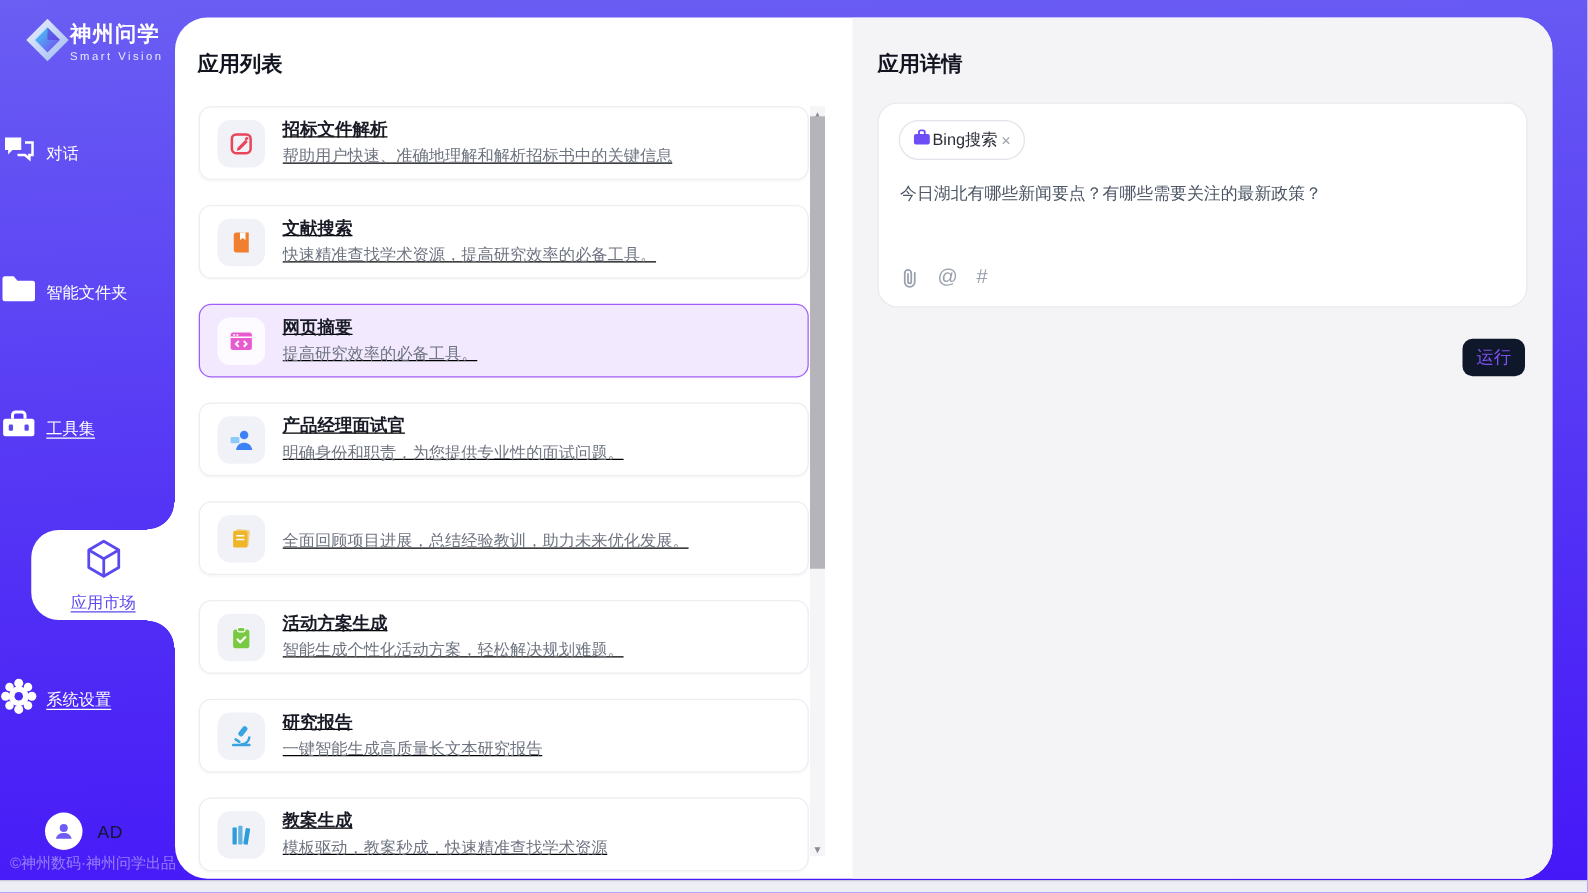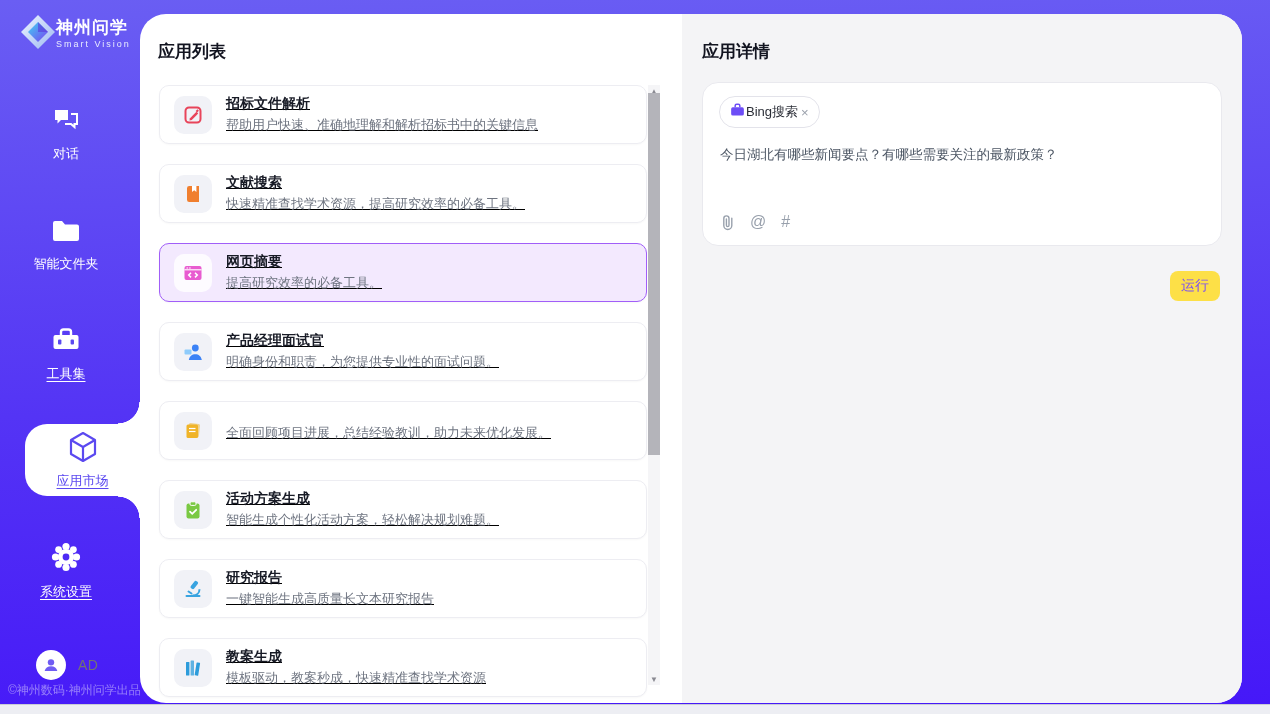--- a/index.html
+++ b/index.html
@@ -9,35 +9,35 @@
     background:linear-gradient(178deg,#6a5ef3 0%,#5434f5 55%,#4517f8 100%);
   }
   
   .bottom-strip{position:absolute;left:0;right:0;bottom:0;height:9px;background:#edeef3;border-top:1px solid #c9cbd6;z-index:5;}
 
   
   .sidebar{position:absolute;left:0;top:0;width:140px;height:714px;z-index:3;}
   .logo{position:absolute;left:20px;top:14px;display:flex;align-items:center;gap:0;}
   .logo-text .cn{color:#fff;font-size:17px;font-weight:bold;letter-spacing:1px;line-height:1.1;}
   .logo-text .en{color:#e8ecff;font-size:9px;letter-spacing:2px;margin-top:2px;}
-  .nav-item{position:absolute;left:0;width:132px;display:flex;flex-direction:column;align-items:center;gap:7px;cursor:pointer;}
+  .nav-item{position:absolute;left:0;width:132px;display:flex;align-items:center;gap:7px;cursor:pointer;}
   .nav-item .lbl{color:#fff;font-size:13px;}
   .nav-item .lbl.u{text-decoration:underline;text-underline-offset:3px;}
   .nav-chat{top:106px}.nav-folder{top:218px}.nav-tools{top:326px}.nav-settings{top:542px}
 
   
   .active-bubble{position:absolute;left:25px;top:424px;width:115px;height:72px;background:#fff;border-radius:22px 0 0 22px;display:flex;flex-direction:column;align-items:center;justify-content:center;gap:4px;cursor:pointer;}
   .active-bubble .lbl{color:#5b49f0;font-size:13px;text-decoration:underline;text-underline-offset:3px;}
   .fillet{position:absolute;left:118px;width:22px;height:22px;z-index:2;}
   .fillet.top{top:402px;background:radial-gradient(circle 22px at 0 0,rgba(0,0,0,0) 0 21px,#fff 21.6px);}
   .fillet.bot{top:496px;background:radial-gradient(circle 22px at 0 100%,rgba(0,0,0,0) 0 21px,#fff 21.6px);}
 
   .user-row{position:absolute;left:36px;top:650px;display:flex;align-items:center;gap:12px;cursor:pointer;}
   .avatar{width:30px;height:30px;border-radius:50%;background:#fff;display:flex;align-items:center;justify-content:center;}
-  .user-row .initials{color:#737373;font-size:14px;letter-spacing:.5px;}
+  .user-row .initials{color:#0f172a;font-size:14px;letter-spacing:.5px;}
   .side-footer{position:absolute;left:8px;top:682px;color:rgba(255,255,255,.42);font-size:12px;white-space:nowrap;}
 
   
   .content{position:absolute;left:140px;top:14px;width:1102px;height:689px;background:#fff;border-radius:26px;overflow:hidden;z-index:2;}
   .panel-title{font-size:17px;font-weight:bold;color:#121420;}
   .list-panel-title{position:absolute;left:18px;top:26px;}
 
   .app-list{position:absolute;left:19px;top:71px;width:488px;display:flex;flex-direction:column;gap:20px;text-decoration:underline;}
   .app-item{height:59px;box-sizing:border-box;background:#fff;border:1px solid #ededf2;border-radius:10px;display:flex;align-items:center;padding:0 14px;cursor:pointer;box-shadow:0 1px 2px rgba(20,20,40,.03);}
   .app-item.selected{background:#f3e9fe;border-color:#a15ef8;}
@@ -57,21 +57,21 @@
   .detail-panel{position:absolute;left:542px;top:0;width:560px;height:689px;background:#f4f4f6;}
   .detail-title{position:absolute;left:20px;top:26px;}
   .detail-card{position:absolute;left:20px;top:68px;width:520px;height:164px;box-sizing:border-box;background:#fff;border:1px solid #e9e9ee;border-radius:16px;}
   .tool-tag{position:absolute;left:16px;top:13px;height:30px;display:inline-flex;align-items:center;gap:1px;padding:0 10px;border:1px solid #e3e3ea;border-radius:16px;background:#fff;cursor:default;}
   .tool-tag .tag-label{font-size:13px;color:#2a2d36;}
   .tag-close{font-size:13px;color:#9aa0ab;margin-left:2px;cursor:pointer;line-height:1;}
   .query-text{position:absolute;left:17px;top:62px;right:16px;font-size:13.5px;color:#4b5563;line-height:1.5;cursor:text;}
   .input-icons{position:absolute;left:17px;bottom:14px;display:flex;align-items:center;gap:15px;color:#98a0ac;}
   .input-icons .txt-ic{font-size:16px;cursor:pointer;}
   .input-icons .svg-ic{cursor:pointer;display:flex;}
-  .run-button{position:absolute;right:22px;top:257px;width:50px;height:30px;border:none;border-radius:8px;background:#fde047;color:#7e52f2;font-size:14px;font-family:inherit;cursor:pointer;display:flex;align-items:center;justify-content:center;}
+  .run-button{position:absolute;right:22px;top:257px;width:50px;height:30px;border:none;border-radius:8px;background:#0f172a;color:#7e52f2;font-size:14px;font-family:inherit;cursor:pointer;display:flex;align-items:center;justify-content:center;}
 </style>
 </head>
 <body>
 
 <div class="sidebar">
   <div class="logo">
     <span>
       <svg width="36" height="36" viewBox="0 0 36 36">
         <defs>
           <linearGradient id="dg1" x1="0" y1="0" x2="1" y2="1">

